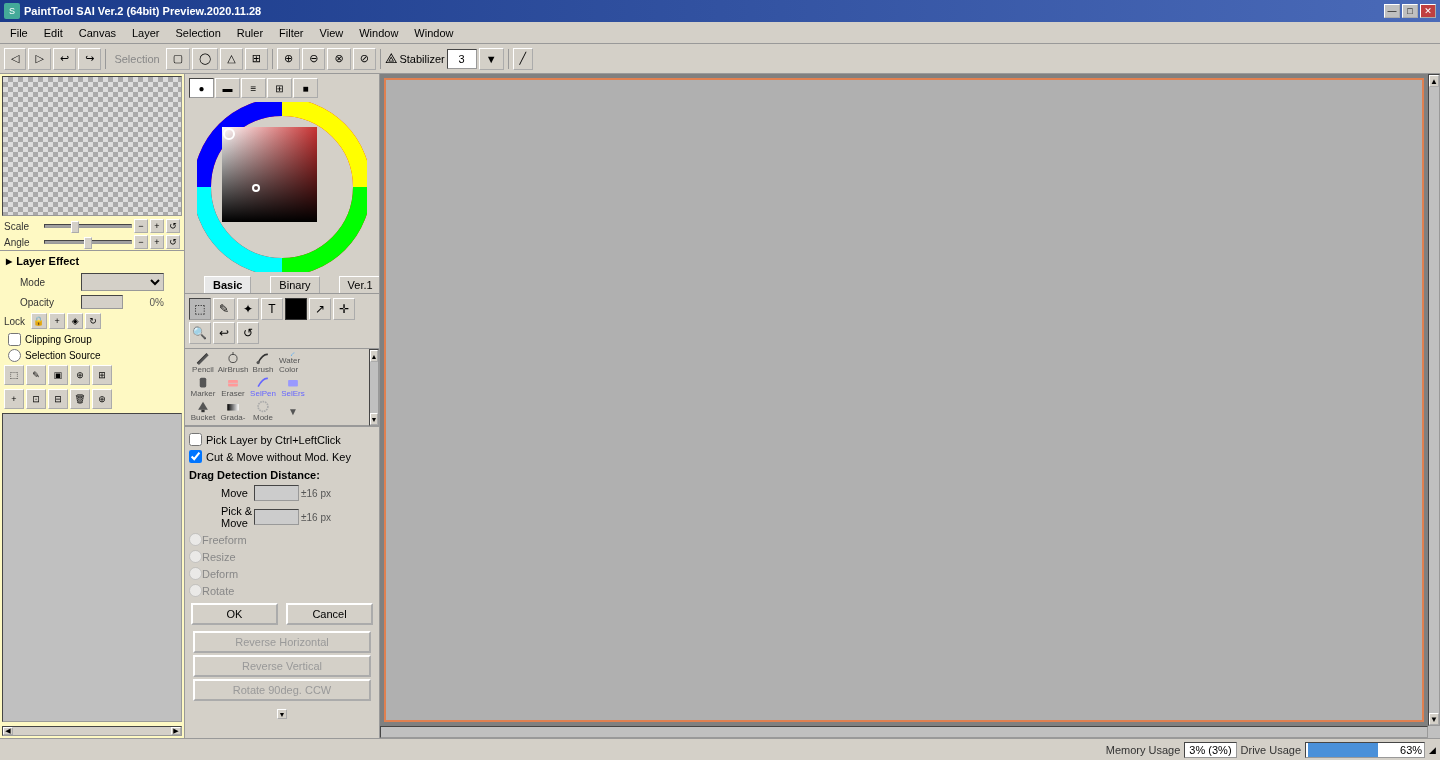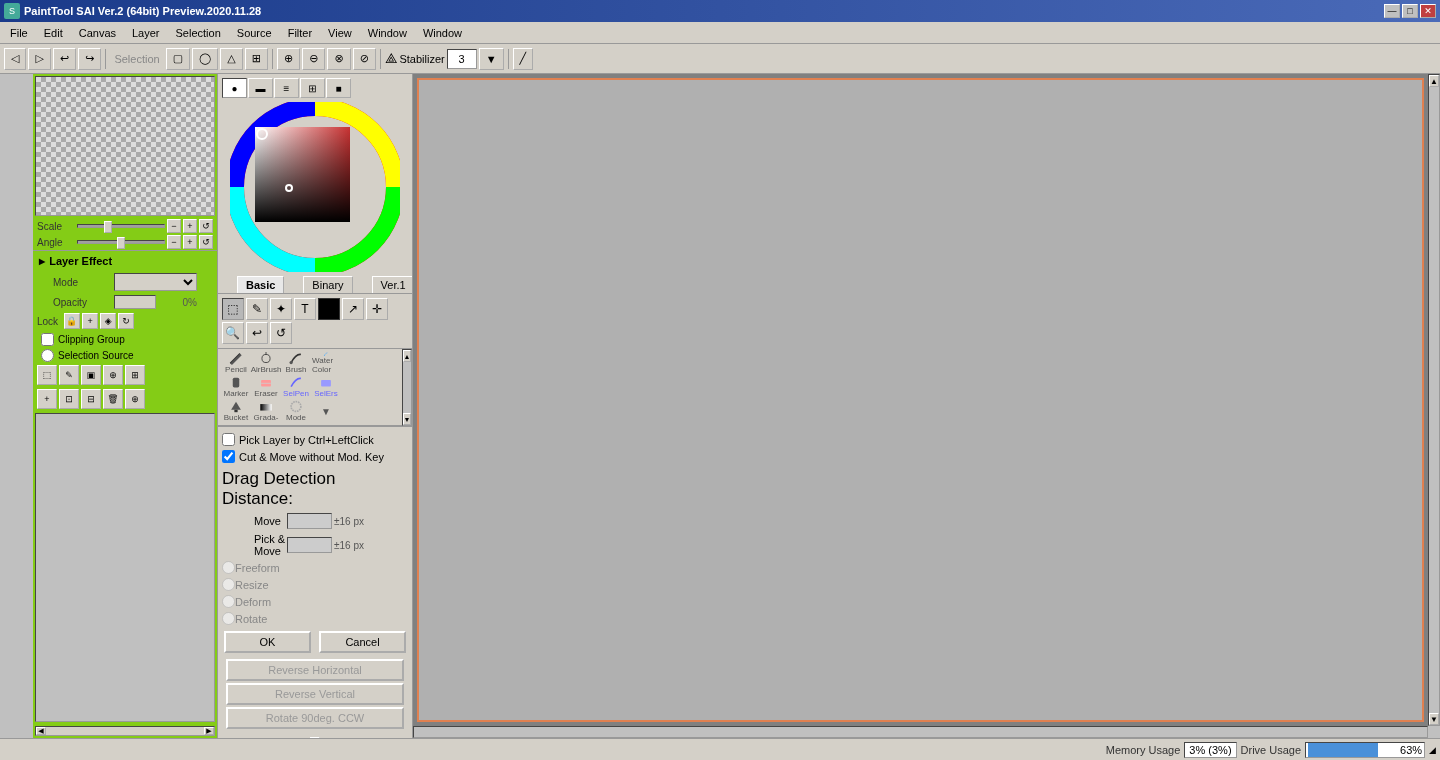--- a/index.html
+++ b/index.html
@@ -125,27 +125,26 @@
     
     #main-area {
       display: flex;
       flex: 1;
       overflow: hidden;
     }
 
     
     #left-panel {
       width: 185px;
-      background: #84cc16;
+      background: #fef9c3;
       display: flex;
       flex-direction: column;
       border-right: 1px solid #999;
       flex-shrink: 0;
       overflow: hidden;
-      margin-left: 33px;
     }
 
     
     #layer-preview {
       height: 140px;
       background: #c0c0c0;
       border: 1px inset #999;
       margin: 2px;
       position: relative;
       overflow: hidden;
@@ -433,22 +432,22 @@
       padding: 4px;
     }
     .checkbox-option {
       display: flex;
       align-items: center;
       gap: 4px;
       padding: 2px 0;
       font-size: 11px;
     }
     .drag-section-title {
-      font-size: 17px;
-      font-weight: normal;
+      font-size: 11px;
+      font-weight: bold;
       padding: 4px 0 2px 0;
     }
     .drag-row {
       display: flex;
       align-items: center;
       padding: 2px 0;
       font-size: 11px;
     }
     .drag-label {
       width: 65px;
@@ -657,21 +656,21 @@
     <div class="title-btn close-btn">✕</div>
   </div>
 </div>
 
 <div id="menu-bar">
   <div class="menu-item">File</div>
   <div class="menu-item">Edit</div>
   <div class="menu-item">Canvas</div>
   <div class="menu-item">Layer</div>
   <div class="menu-item">Selection</div>
-  <div class="menu-item">Source</div>
+  <div class="menu-item">Ruler</div>
   <div class="menu-item">Filter</div>
   <div class="menu-item">View</div>
   <div class="menu-item">Window</div>
   <div class="menu-item">Window</div>
 </div>
 
 <div id="toolbar">
   <div class="toolbar-btn">◁</div>
   <div class="toolbar-btn">▷</div>
   <div class="toolbar-btn">↩</div>

